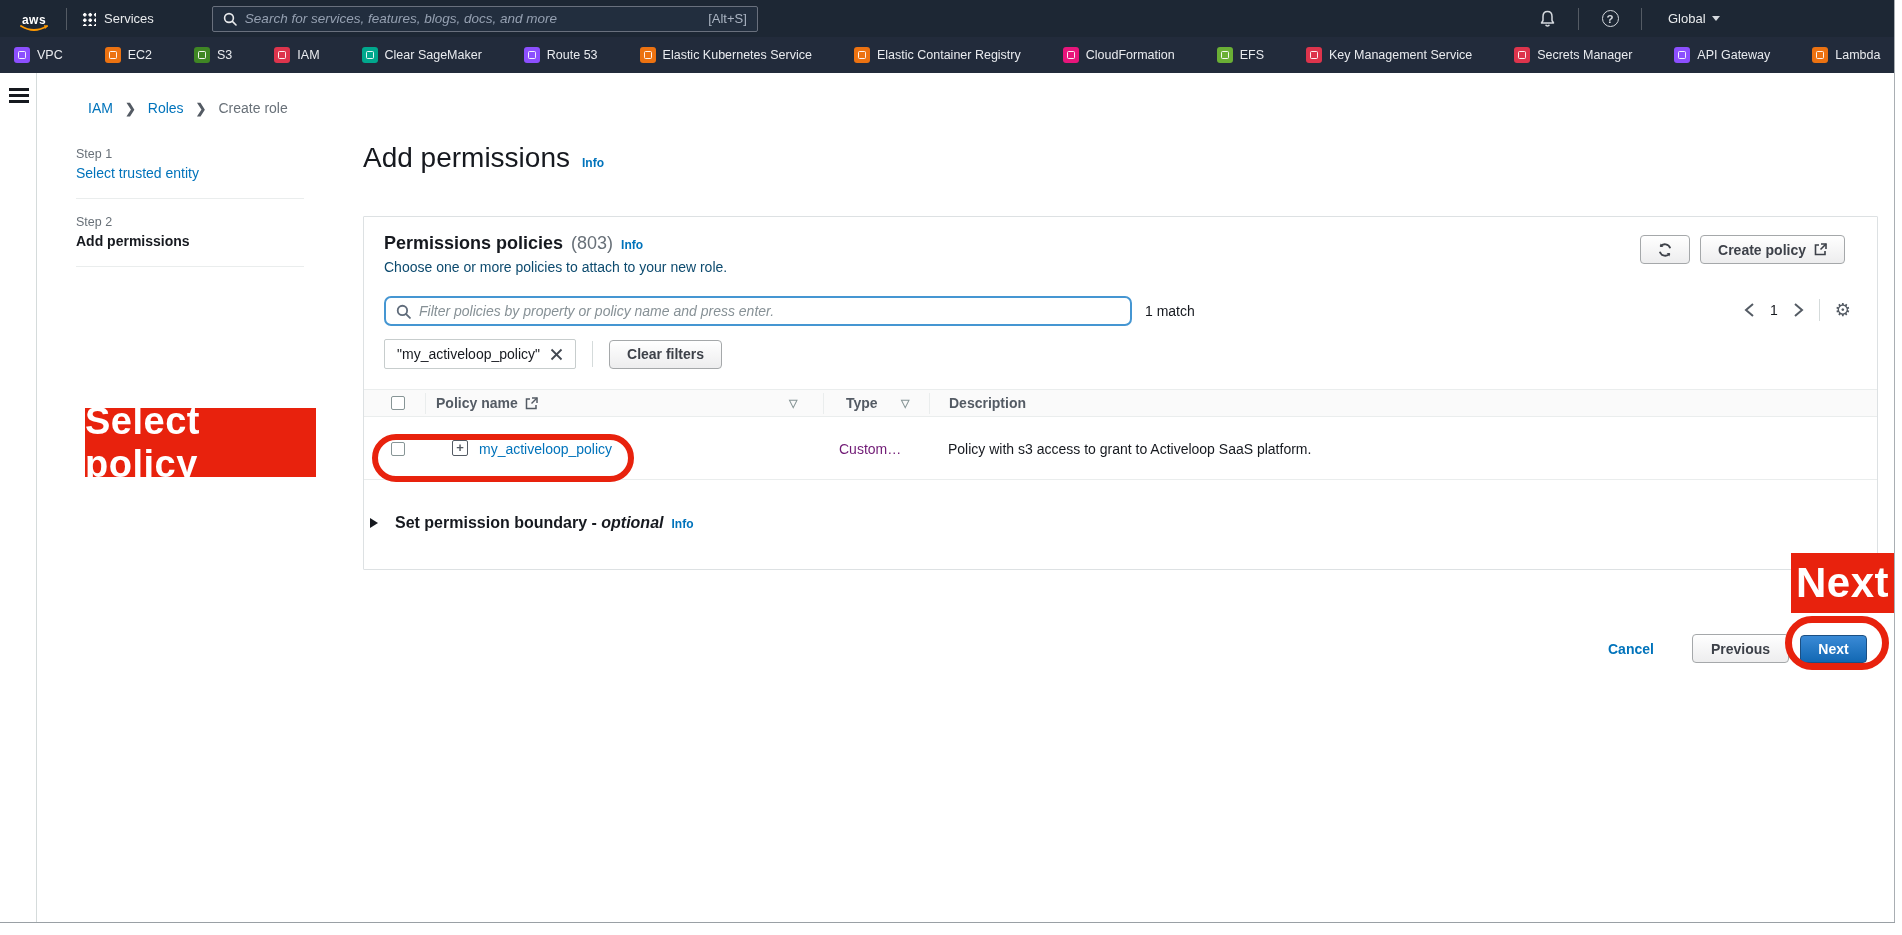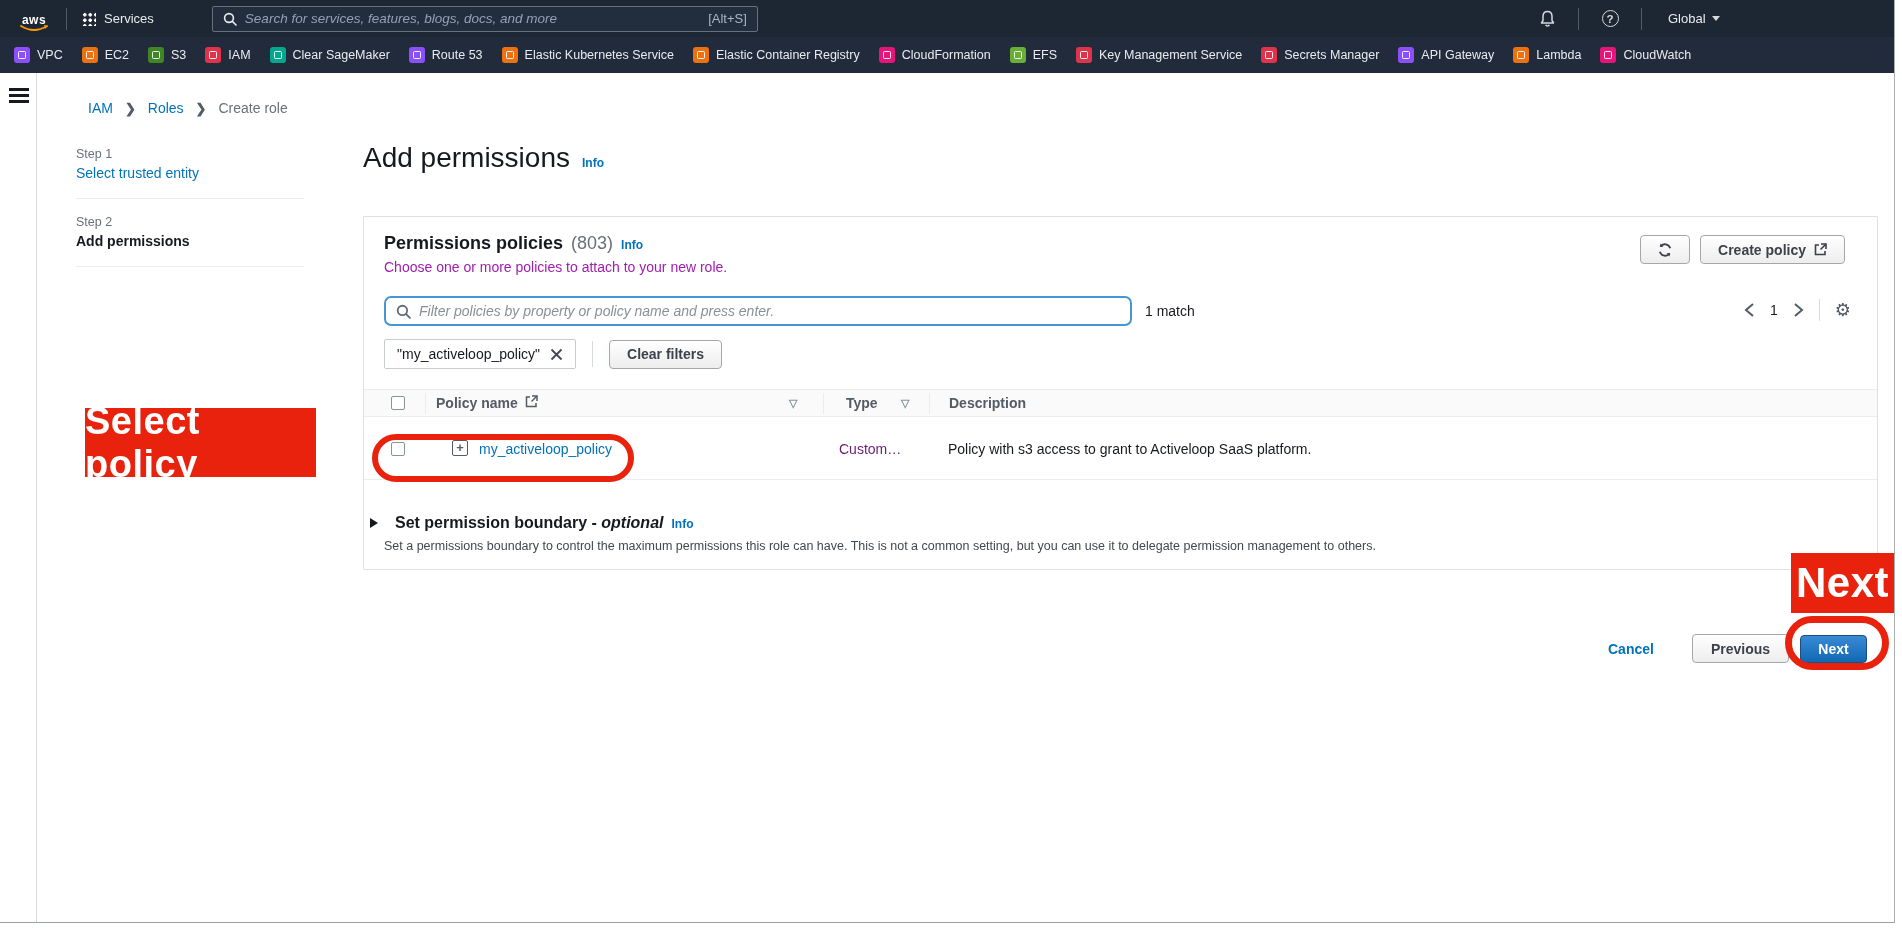--- a/index.html
+++ b/index.html
@@ -21,21 +21,21 @@
   .tb-search { margin-left:58px; width:546px; height:26px; background:#222e3e; border:1px solid #69707d; border-radius:2px; display:flex; align-items:center; padding:0 10px; gap:8px; }
   .tb-search .ph { font-style:italic; color:#95a0b1; font-size:13.5px; flex:1; }
   .tb-search .kbd { color:#aab4c2; font-size:13px; }
   .tb-right { position:absolute; left:1530px; top:0; height:37px; display:flex; align-items:center; }
   .tb-icon-btn { width:34px; display:flex; justify-content:center; cursor:pointer; }
   .help-circle { width:17px; height:17px; border:1.6px solid #d5d9de; border-radius:50%; color:#d5d9de; font-size:11.5px; font-weight:bold; display:flex; align-items:center; justify-content:center; }
   .region { display:flex; align-items:center; gap:6px; font-size:13px; color:#e9ebed; margin-left:12px; cursor:pointer; }
   .caret-down { width:0; height:0; border-left:4.5px solid transparent; border-right:4.5px solid transparent; border-top:5.5px solid #d5d9de; }
 
   
-  .favbar { left:0; top:37px; width:1894px; height:36px; background:#222b3b; display:flex; align-items:center; padding-left:14px; gap:19px; }
+  .favbar { left:0; top:37px; width:1894px; height:36px; background:#222b3b; display:flex; align-items:center; padding-left:14px; gap:42px; }
   .fav-item { display:flex; align-items:center; gap:7px; font-size:12.5px; color:#e9ebef; white-space:nowrap; cursor:pointer; }
   .fav-icon { width:16px; height:16px; border-radius:3px; flex:none; position:relative; }
   .fav-icon::after { content:""; position:absolute; left:4px; top:4px; width:6px; height:6px; border:1.2px solid rgba(255,255,255,.92); border-radius:1.5px; }
 
   
   .rail { left:0; top:73px; width:37px; height:849px; border-right:1px solid #d5dbdb; background:#fff; }
   .hamburger { left:9px; top:88px; width:20px; cursor:pointer; }
   .hamburger div { height:2.6px; background:#16191f; margin-bottom:3.6px; }
 
   
@@ -56,21 +56,21 @@
   
   .page-head { left:363px; top:142px; display:flex; align-items:baseline; gap:12px; }
   .page-title { font-size:28px; color:#16191f; }
   .info-link { font-size:12px; font-weight:bold; color:#0073bb; cursor:pointer; }
 
   
   .card { left:363px; top:216px; width:1515px; height:354px; background:#fff; border:1px solid #dde1e3; border-radius:1px; }
   .panel-title-row { position:absolute; left:20px; top:16px; display:flex; align-items:baseline; gap:8px; }
   .panel-title { font-size:18px; font-weight:bold; color:#16191f; }
   .panel-count { font-size:18px; color:#687078; }
-  .panel-sub { position:absolute; left:20px; top:42px; font-size:14px; color:#a21caf; }
+  .panel-sub { position:absolute; left:20px; top:42px; font-size:14px; color:#0c4a6e; }
   .panel-actions { position:absolute; right:32px; top:18px; display:flex; gap:10px; }
 
   .btn { display:flex; align-items:center; justify-content:center; gap:8px; height:29px; padding:0 17px; background:linear-gradient(#ffffff,#ededee); border:1px solid #a5a8aa; border-radius:4px; font-size:14px; font-weight:bold; color:#3d4149; cursor:pointer; }
   .btn-primary { background:linear-gradient(#3a8ad6,#1268b3); border:1px solid #1b4f83; color:#fff; }
 
   .filter-input { position:absolute; left:20px; top:79px; width:748px; height:30px; border:2px solid #4596d2; border-radius:7px; background:#fff; display:flex; align-items:center; padding:0 10px; gap:8px; }
   .filter-input .ph { font-style:italic; color:#879196; font-size:14px; }
   .match-text { position:absolute; left:781px; top:86px; font-size:14px; color:#16191f; }
   .pager { position:absolute; right:26px; top:82px; display:flex; align-items:center; gap:15px; color:#545b64; }
   .pager .pg-num { font-size:14px; color:#16191f; }
@@ -79,21 +79,21 @@
 
   .chip-row { position:absolute; left:20px; top:122px; display:flex; align-items:center; }
   .chip { height:30px; border:1px solid #c7cdcd; border-radius:2px; background:#fff; display:flex; align-items:center; gap:10px; padding:0 12px; font-size:14px; color:#16191f; }
   .chip-x { cursor:pointer; display:flex; }
   .chip-vdiv { width:1px; height:26px; background:#d5dbdb; margin:0 16px; }
 
   .thead { position:absolute; left:0; top:172px; width:1513px; height:28px; background:#fafafa; border-top:1px solid #eaeded; border-bottom:1px solid #eaeded; font-size:14px; font-weight:bold; color:#545b64; }
   .thead .cb, .trow .cb { position:absolute; left:27px; width:14px; height:14px; border:1px solid #879596; border-radius:2px; background:#fff; cursor:pointer; }
   .thead .cb { top:6px; }
   .col-div { position:absolute; top:3px; width:1px; height:21px; background:#eaeded; }
-  .th-label { position:absolute; top:5px; display:flex; align-items:flex-start; gap:7px; }
+  .th-label { position:absolute; top:5px; display:flex; align-items:center; gap:7px; }
   .sort-caret { font-size:11px; color:#879596; cursor:pointer; }
 
   .trow { position:absolute; left:0; top:201px; width:1513px; height:62px; border-bottom:1px solid #eaeded; background:#fff; font-size:14px; }
   .trow .cb { top:24px; }
   .expander { position:absolute; left:88px; top:22px; width:16px; height:16px; border:1.6px solid #545b64; border-radius:2px; color:#545b64; font-size:13px; font-weight:bold; line-height:13px; text-align:center; cursor:pointer; }
   .policy-link { position:absolute; left:115px; top:23px; color:#0073bb; cursor:pointer; }
   .cell-type { position:absolute; left:475px; top:23px; color:#701a75; }
   .cell-desc { position:absolute; left:584px; top:23px; color:#16191f; }
 
   .boundary { position:absolute; left:6px; top:297px; }
@@ -368,21 +368,20 @@
     <span class="cell-type">Custom…</span>
     <span class="cell-desc">Policy with s3 access to grant to Activeloop SaaS platform.</span>
   </div>
 
   <div class="boundary">
     <div class="boundary-title-row">
       <span class="tri-right"></span>
       <span class="boundary-title"><span>Set permission boundary -</span> <span class="opt">optional</span></span>
       <span class="info-link">Info</span>
     </div>
-    <div class="boundary-desc">Set a permissions boundary to control the maximum permissions this role can have. This is not a common setting, but you can use it to delegate permission management to others.</div>
   </div>
 </div>
 
 <div class="abs footer">
   <span class="cancel-link">Cancel</span>
   <button class="btn prev-btn">
     <span>Previous</span>
   </button>
   <button class="btn btn-primary next-btn">
     <span>Next</span>

